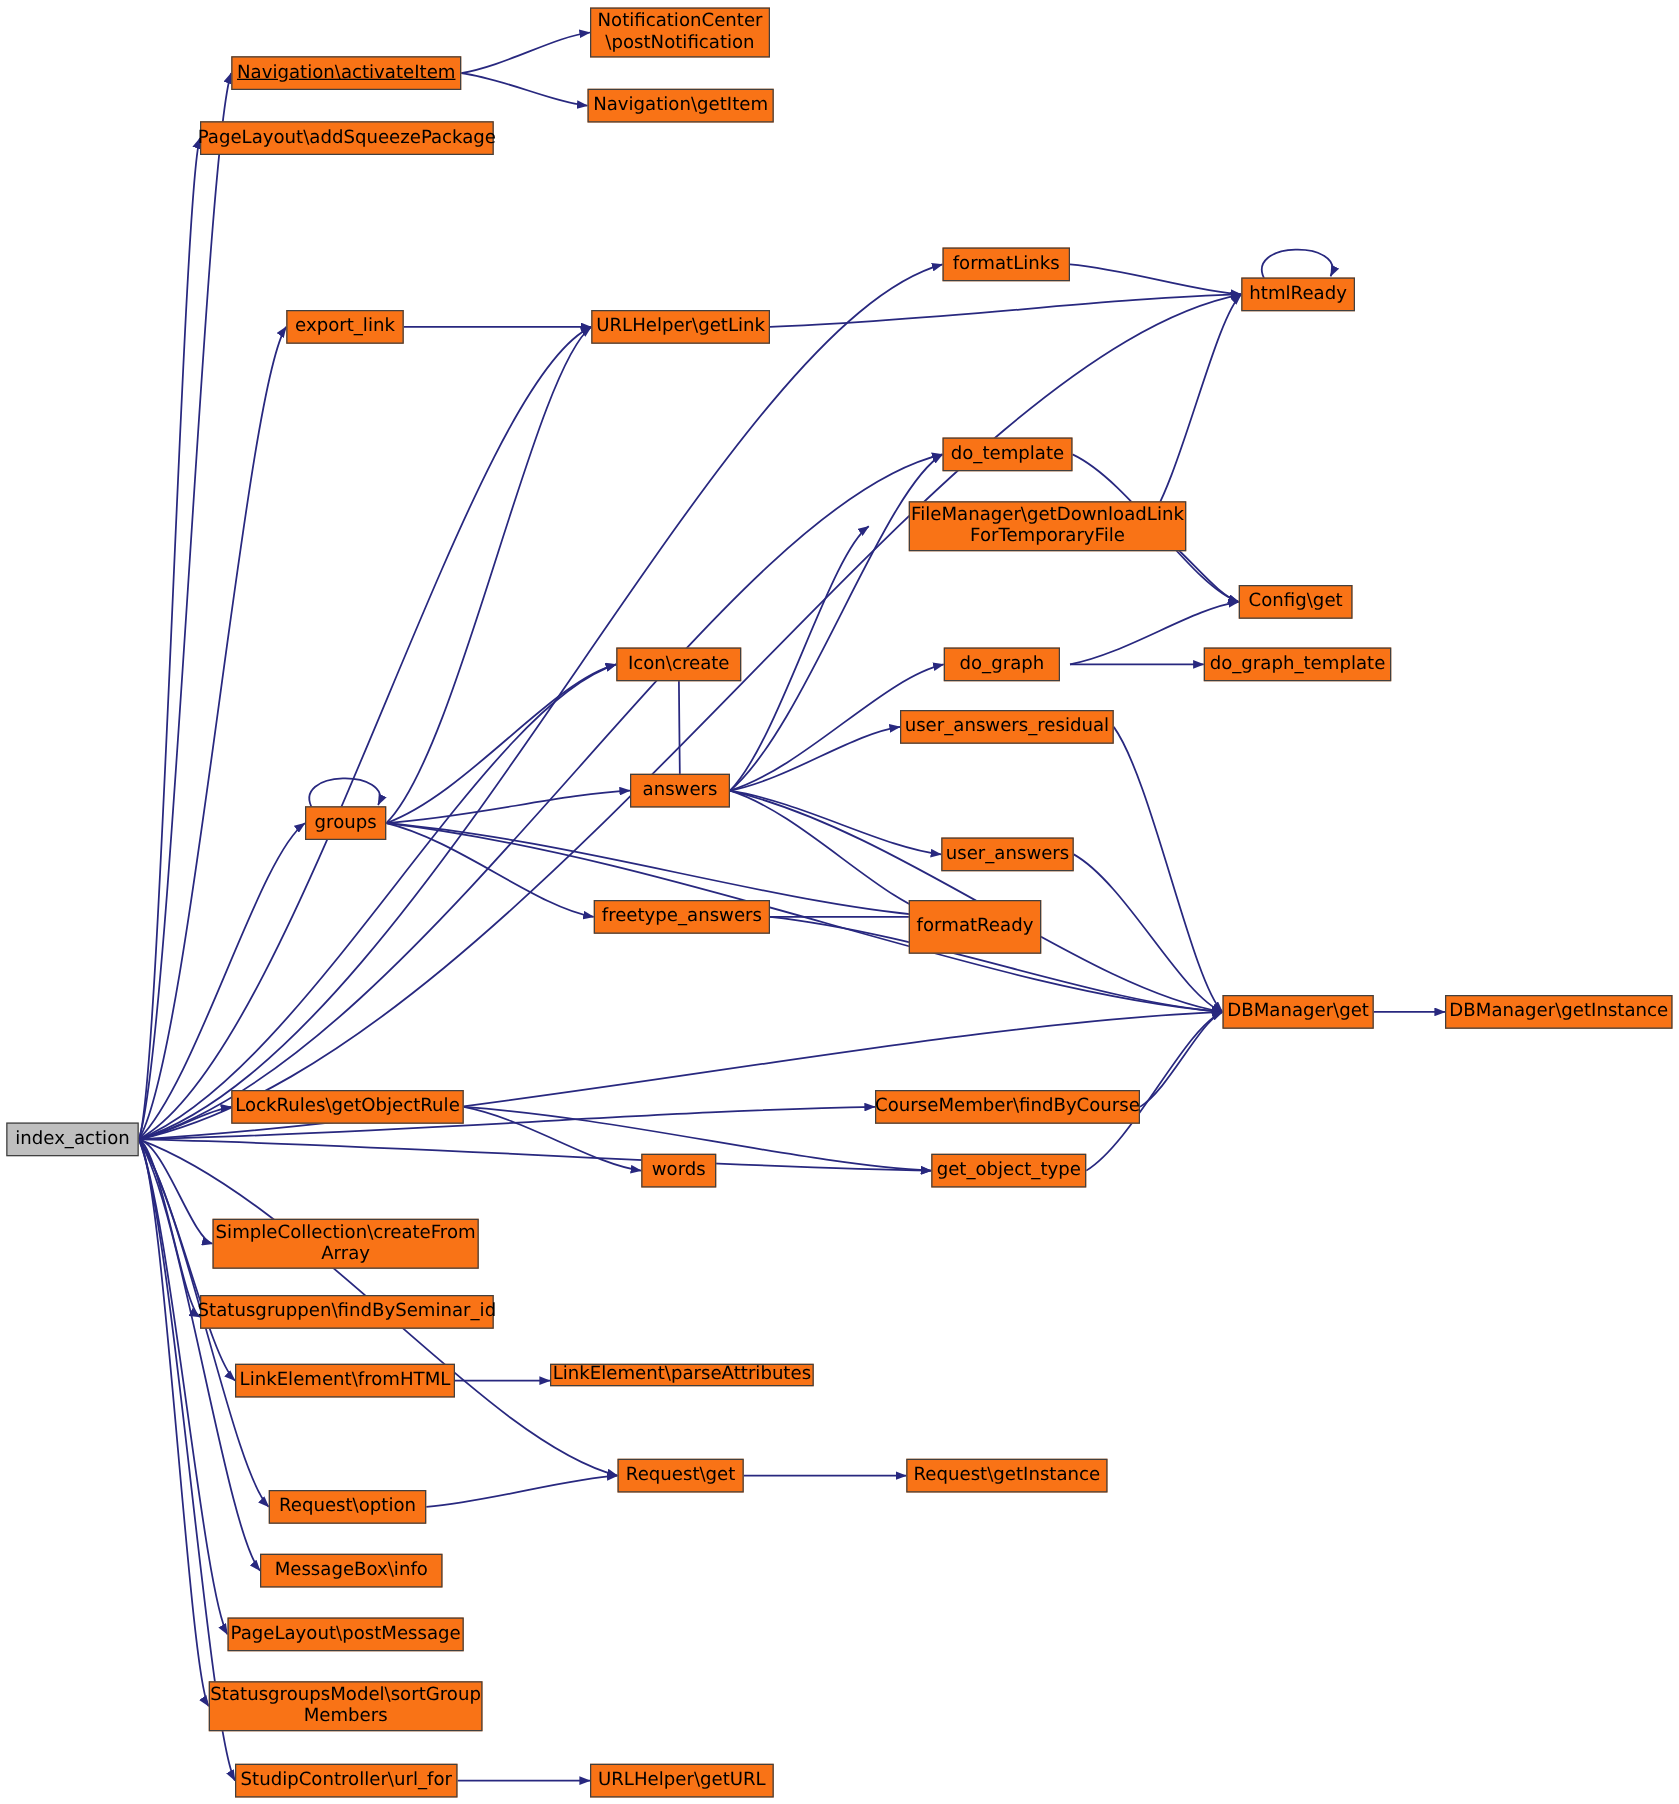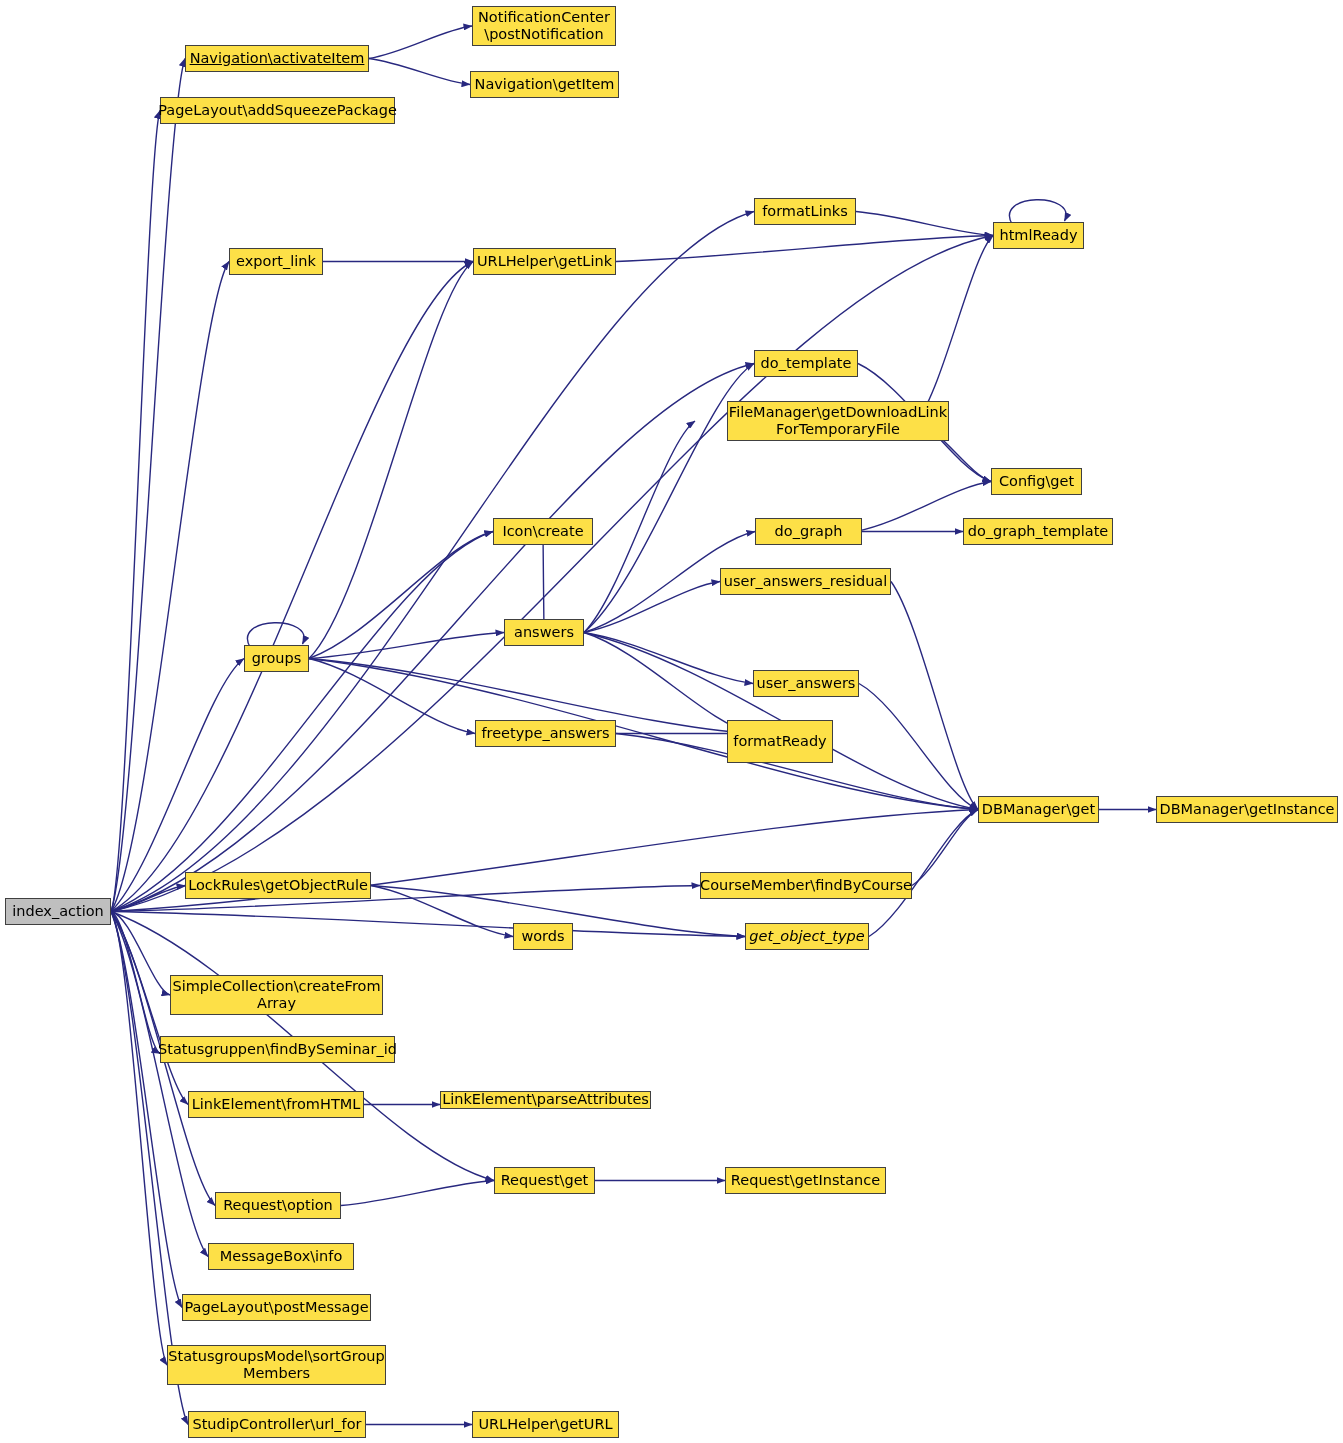--- a/index.html
+++ b/index.html
@@ -20,21 +20,21 @@
     top: 0;
     left: 0;
     width: 1343px;
     height: 1443px;
     pointer-events: none;
   }
   .node {
     position: absolute;
     box-sizing: border-box;
     border: 1px solid #404040;
-    background: #fde047;
+    background: #f97316;
     color: #000000;
     font-size: 14.5px;
     line-height: 1.18;
     display: flex;
     align-items: center;
     justify-content: center;
     text-align: center;
     white-space: pre-line;
     z-index: 2;
     padding: 0 4px;
@@ -127,34 +127,34 @@
       <div class="node" style="left: 160px; top: 97px; width: 235px; height: 27px;">PageLayout\addSqueezePackage</div>
       <div class="node" style="left: 754px; top: 198px; width: 102px; height: 27px;">formatLinks</div>
       <div class="node" style="left: 993px; top: 222px; width: 91px; height: 27px;">htmlReady</div>
       <div class="node" style="left: 229px; top: 248px; width: 94px; height: 27px;">export_link</div>
       <div class="node" style="left: 473px; top: 248px; width: 143px; height: 27px;">URLHelper\getLink</div>
       <div class="node" style="left: 754px; top: 350px; width: 104px; height: 27px;">do_template</div>
       <div class="node" style="left: 727px; top: 401px; width: 222px; height: 40px;">FileManager\getDownloadLink
 ForTemporaryFile</div>
       <div class="node" style="left: 991px; top: 468px; width: 91px; height: 27px;">Config\get</div>
       <div class="node" style="left: 493px; top: 518px; width: 100px; height: 27px;">Icon\create</div>
-      <div class="node" style="left: 755px; top: 518px; width: 107px; height: 27px;">do_graph</div>
+      <div class="node" style="left: 755px; top: 518px; width: 93px; height: 27px;">do_graph</div>
       <div class="node" style="left: 963px; top: 518px; width: 150px; height: 27px;">do_graph_template</div>
       <div class="node" style="left: 720px; top: 568px; width: 171px; height: 27px;">user_answers_residual</div>
       <div class="node" style="left: 244px; top: 645px; width: 65px; height: 27px;">groups</div>
       <div class="node" style="left: 504px; top: 619px; width: 80px; height: 27px;">answers</div>
       <div class="node" style="left: 753px; top: 670px; width: 106px; height: 27px;">user_answers</div>
       <div class="node" style="left: 475px; top: 720px; width: 141px; height: 27px;">freetype_answers</div>
       <div class="node" style="left: 727px; top: 720px; width: 106px; height: 43px;">formatReady</div>
       <div class="node" style="left: 978px; top: 796px; width: 121px; height: 27px;">DBManager\get</div>
       <div class="node" style="left: 1156px; top: 796px; width: 182px; height: 27px;">DBManager\getInstance</div>
       <div class="node" style="left: 185px; top: 872px; width: 186px; height: 27px;">LockRules\getObjectRule</div>
       <div class="node" style="left: 700px; top: 872px; width: 212px; height: 27px;">CourseMember\findByCourse</div>
       <div class="node" style="left: 513px; top: 923px; width: 60px; height: 27px;">words</div>
-      <div class="node" style="left: 745px; top: 923px; width: 124px; height: 27px; font-style: italic;">get_object_type</div>
+      <div class="node" style="left: 745px; top: 923px; width: 124px; height: 27px;">get_object_type</div>
       <div class="node" style="left: 170px; top: 975px; width: 213px; height: 40px;">SimpleCollection\createFrom
 Array</div>
       <div class="node" style="left: 160px; top: 1036px; width: 235px; height: 27px;">Statusgruppen\findBySeminar_id</div>
       <div class="node" style="left: 188px; top: 1091px; width: 176px; height: 27px;">LinkElement\fromHTML</div>
       <div class="node" style="left: 440px; top: 1091px; width: 211px; height: 18px; text-align: right;">LinkElement\parseAttributes</div>
       <div class="node" style="left: 494px; top: 1167px; width: 101px; height: 27px;">Request\get</div>
       <div class="node" style="left: 725px; top: 1167px; width: 161px; height: 27px;">Request\getInstance</div>
       <div class="node" style="left: 215px; top: 1192px; width: 126px; height: 27px;">Request\option</div>
       <div class="node" style="left: 208px; top: 1243px; width: 146px; height: 27px;">MessageBox\info</div>
       <div class="node" style="left: 182px; top: 1294px; width: 189px; height: 27px;">PageLayout\postMessage</div>

